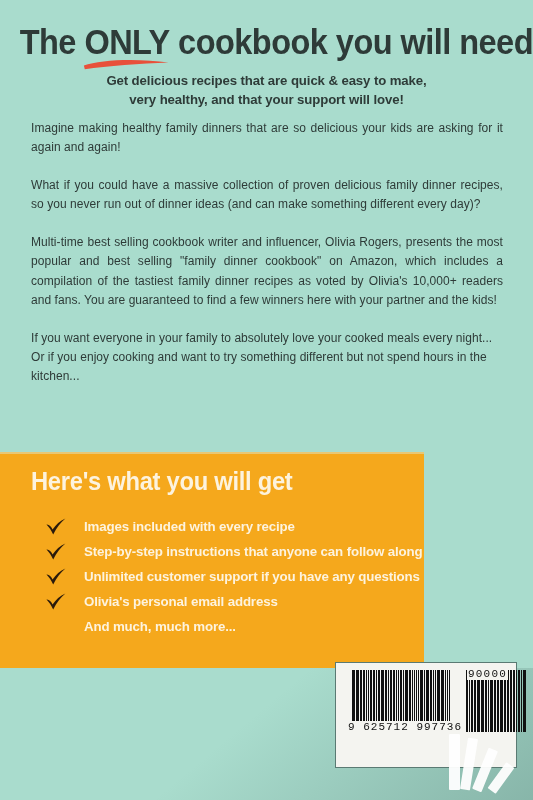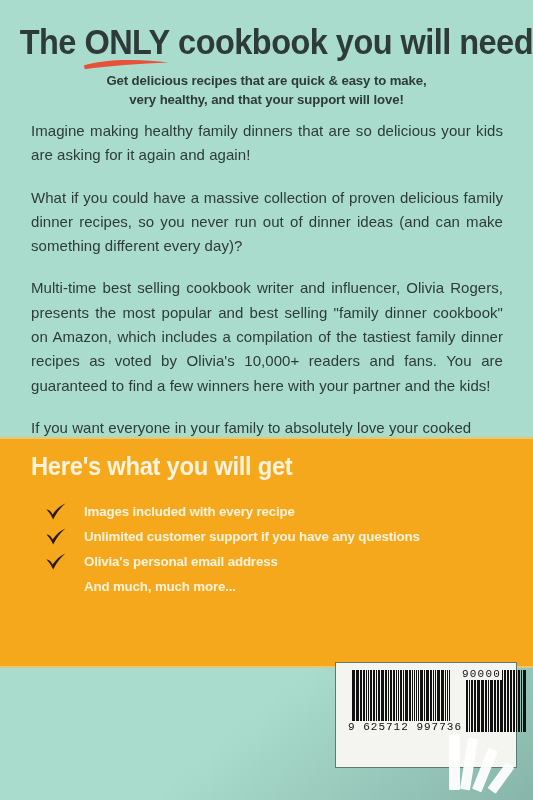--- a/index.html
+++ b/index.html
@@ -71,21 +71,21 @@
     line-height: 1.42;
     letter-spacing: -0.1px;
   }
 
   #body-copy {
     position: absolute;
     left: 31px;
     top: 119px;
     width: 472px;
     font-family: "Liberation Sans Narrow", "Liberation Sans", sans-serif;
-    font-size: 15px;
+    font-size: 12px;
     color: #2e3b38;
     line-height: 1.62;
     text-align: justify;
     letter-spacing: 0.05px;
   }
   #body-copy p {
     margin: 0 0 18px 0;
   }
   #body-copy p.tight {
     margin: 0;
@@ -93,22 +93,22 @@
   }
   #body-copy p.last {
     margin: 0 0 0 0;
     text-align: left;
   }
 
   
   #orange-section {
     position: absolute;
     left: 0;
-    top: 437px;
-    width: 533px;
+    top: 452px;
+    width: 424px;
     height: 231px;
     background: #f5a81c;
     border-top: 2px solid #e8c774;
     border-bottom: 2px solid #e8c774;
     box-sizing: border-box;
   }
   #get-heading {
     position: absolute;
     left: 31px;
     top: 13px;
@@ -200,21 +200,21 @@
   }
   .bars span {
     display: block;
     background: #111;
     margin-right: 1px;
   }
   #left-bars { left: 8px; }
   #right-bars { left: 122px; }
   #price-code {
     position: absolute;
-    right: 6px;
+    right: 0;
     top: -2px;
     font-family: "Liberation Mono", "DejaVu Sans Mono", monospace;
     font-size: 11px;
     letter-spacing: 1.2px;
     color: #111;
     background: #f4f4f0;
     padding: 0 1px;
     z-index: 3;
   }
   #ean-digits {
@@ -268,20 +268,23 @@
   </div>
 
   <div id="orange-section">
     <div id="get-heading">Here's what you will get</div>
     <ul id="benefit-list">
         <li><svg class="check-mark" viewBox="0 0 20 18">
             <path d="M0.5,6.5 C3,6.2 5.2,8.4 6.6,11.6 C9.6,6.8 14.2,2.6 19.4,0.4 C14.6,4.6 10.4,9.8 7.2,16.4 C5.4,12.6 3.2,9.2 0.5,6.5 Z" fill="#2b1a0b"></path>
           </svg><span>Images included with every recipe</span></li>
         <li><svg class="check-mark" viewBox="0 0 20 18">
             <path d="M0.5,6.5 C3,6.2 5.2,8.4 6.6,11.6 C9.6,6.8 14.2,2.6 19.4,0.4 C14.6,4.6 10.4,9.8 7.2,16.4 C5.4,12.6 3.2,9.2 0.5,6.5 Z" fill="#2b1a0b"></path>
+          </svg><span>Step-by-step instructions that anyone can follow along</span></li>
+        <li><svg class="check-mark" viewBox="0 0 20 18">
+            <path d="M0.5,6.5 C3,6.2 5.2,8.4 6.6,11.6 C9.6,6.8 14.2,2.6 19.4,0.4 C14.6,4.6 10.4,9.8 7.2,16.4 C5.4,12.6 3.2,9.2 0.5,6.5 Z" fill="#2b1a0b"></path>
           </svg><span>Unlimited customer support if you have any questions</span></li>
         <li><svg class="check-mark" viewBox="0 0 20 18">
             <path d="M0.5,6.5 C3,6.2 5.2,8.4 6.6,11.6 C9.6,6.8 14.2,2.6 19.4,0.4 C14.6,4.6 10.4,9.8 7.2,16.4 C5.4,12.6 3.2,9.2 0.5,6.5 Z" fill="#2b1a0b"></path>
           </svg><span>Olivia's personal email address</span></li>
         <li><span>And much, much more...</span></li>
       </ul>
   </div>
 
   <div id="bottom-section">
     <div id="bottom-shade"></div>

